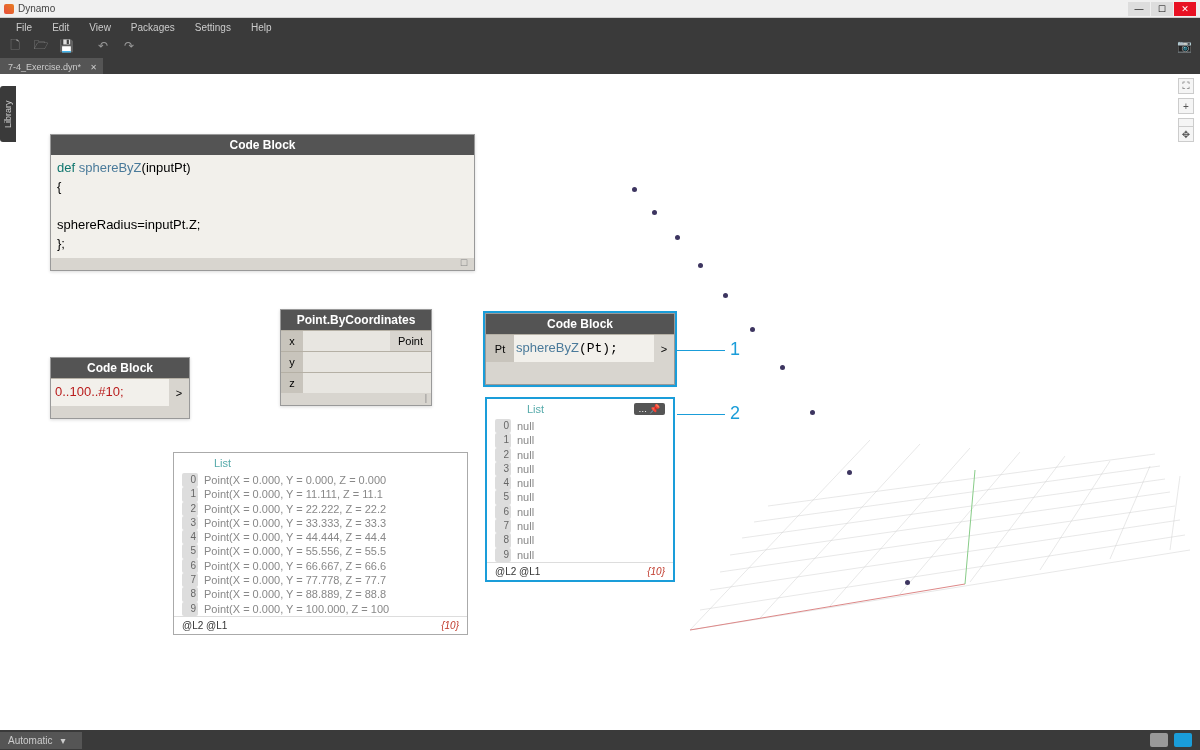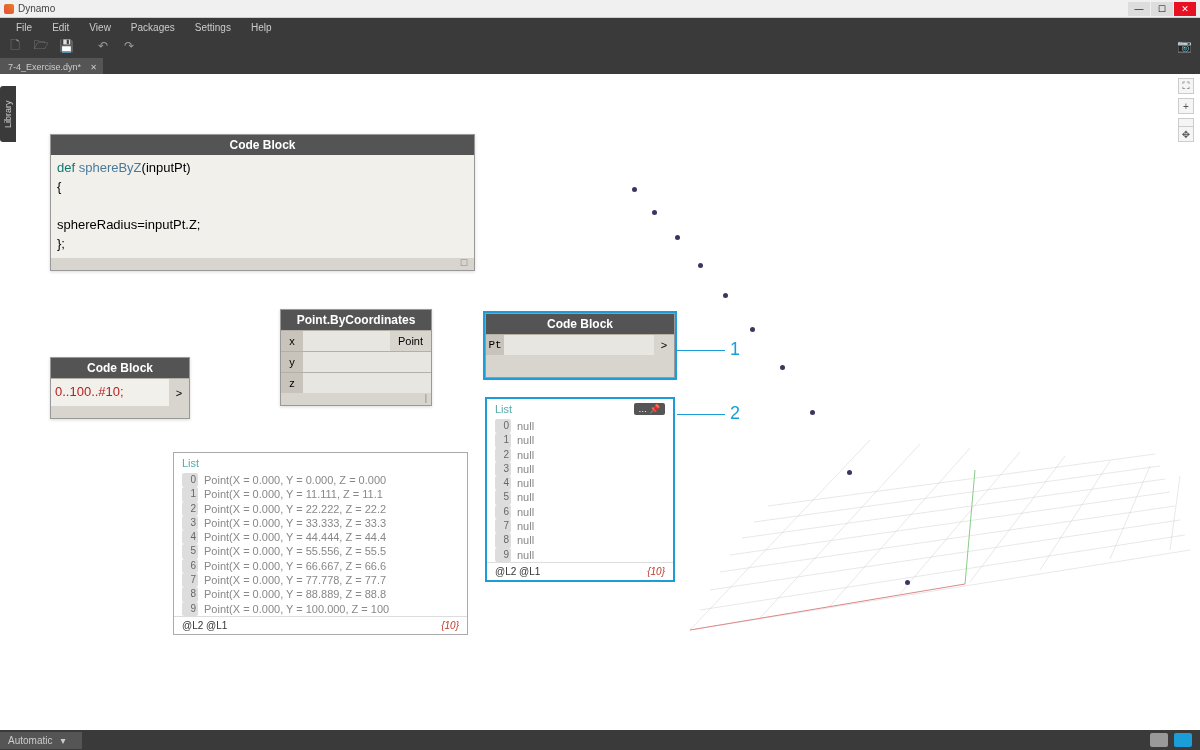--- a/index.html
+++ b/index.html
@@ -55,21 +55,21 @@
 
 
 .port-row { display: flex; align-items: stretch; border-top: 1px solid #b5b0a5; }
 .port-in { background: #c8c4bc; width: 22px; font-size: 11px; display: flex; align-items: center; justify-content: center; padding: 4px 0; }
 .port-out { background: #d8d5cf; font-size: 11px; display: flex; align-items: center; justify-content: center; padding: 0 8px; margin-left: auto; }
 .port-out.chev { width: 20px; }
 
 
 .preview { position: absolute; background: #fff; border: 1px solid #aaa; font-family: 'Courier New', monospace; font-size: 11px; }
 .preview.selected { border: 2px solid #1a9dd9; }
-.preview .p-header { padding: 4px 8px; color: #5aa; font-size: 11px; display:flex; align-items:center; }
+.preview .p-header { padding: 4px 8px; color: #5aa; font-size: 11px; display:flex; align-items:center;margin-left:32px; }
 .preview .p-header .pin { margin-left: auto; background:#555; color:#fff; padding:1px 4px; border-radius:2px; font-size:9px; }
 .preview .p-row { display: flex; padding: 0 8px; color:#888; line-height:1.3; }
 .preview .p-idx { width: 16px; text-align: right; background:#ddd; color:#666; margin-right: 6px; border-radius:2px; font-size:10px; padding:0 2px;}
 .preview .p-footer { padding: 3px 8px; display: flex; font-size:10px; color:#333; border-top:1px solid #ddd; }
 .preview .p-footer .count { margin-left: auto; color: #c0392b; font-style: italic; }
 
 
 svg.wires { position: absolute; inset: 0; pointer-events: none; }
 svg.wires path { fill: none; stroke: #5a8db8; stroke-width: 1.5; }
 
@@ -203,21 +203,22 @@
       </div>
     <div class="port-row">
         <div class="port-in">z</div>
       </div>
     <div class="node-footer" style="text-align:right; padding-right:4px; font-size:9px; color:#888;">|</div>
   </div>
 
   <div class="node selected" style="left:485px; top:239px; width:190px;">
     <div class="node-header">Code Block</div>
     <div class="port-row">
-      <div class="port-in" style="width:18px;font-family:Liberation Mono, monospace;">Pt</div>
+      <div class="port-in" style="width:28px;">Pt</div>
+      <div class="code-block" style="flex:1; padding:4px 2px;"><span class="fn">sphereByZ</span>(Pt);</div>
       <div class="port-out chev">&gt;</div>
     </div>
     <div class="node-footer" style="height:22px;"></div>
   </div>
 
   <div class="preview" style="left:173px; top:378px; width:295px;">
     <div class="p-header">
         <span style="color:#5aa">List</span>
       </div>
     <div id="prev-points">

